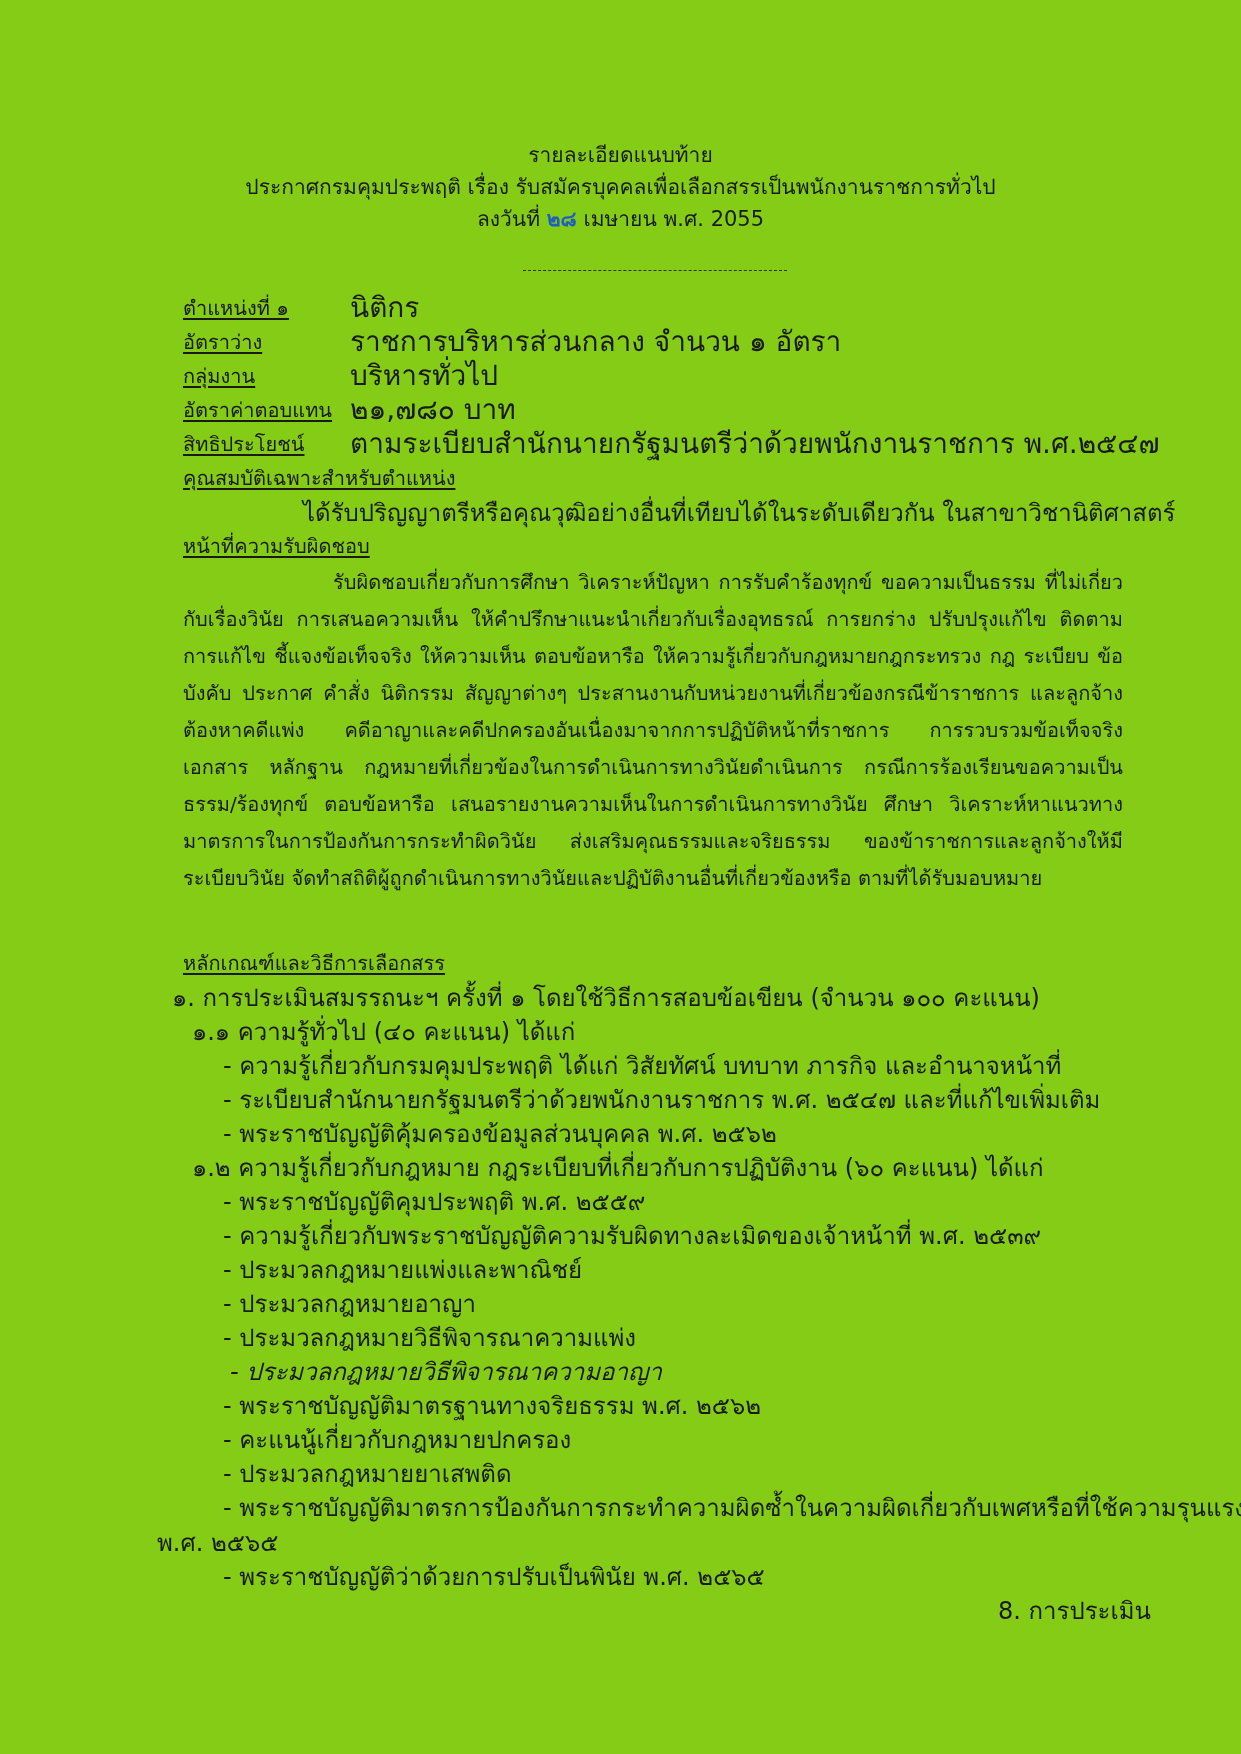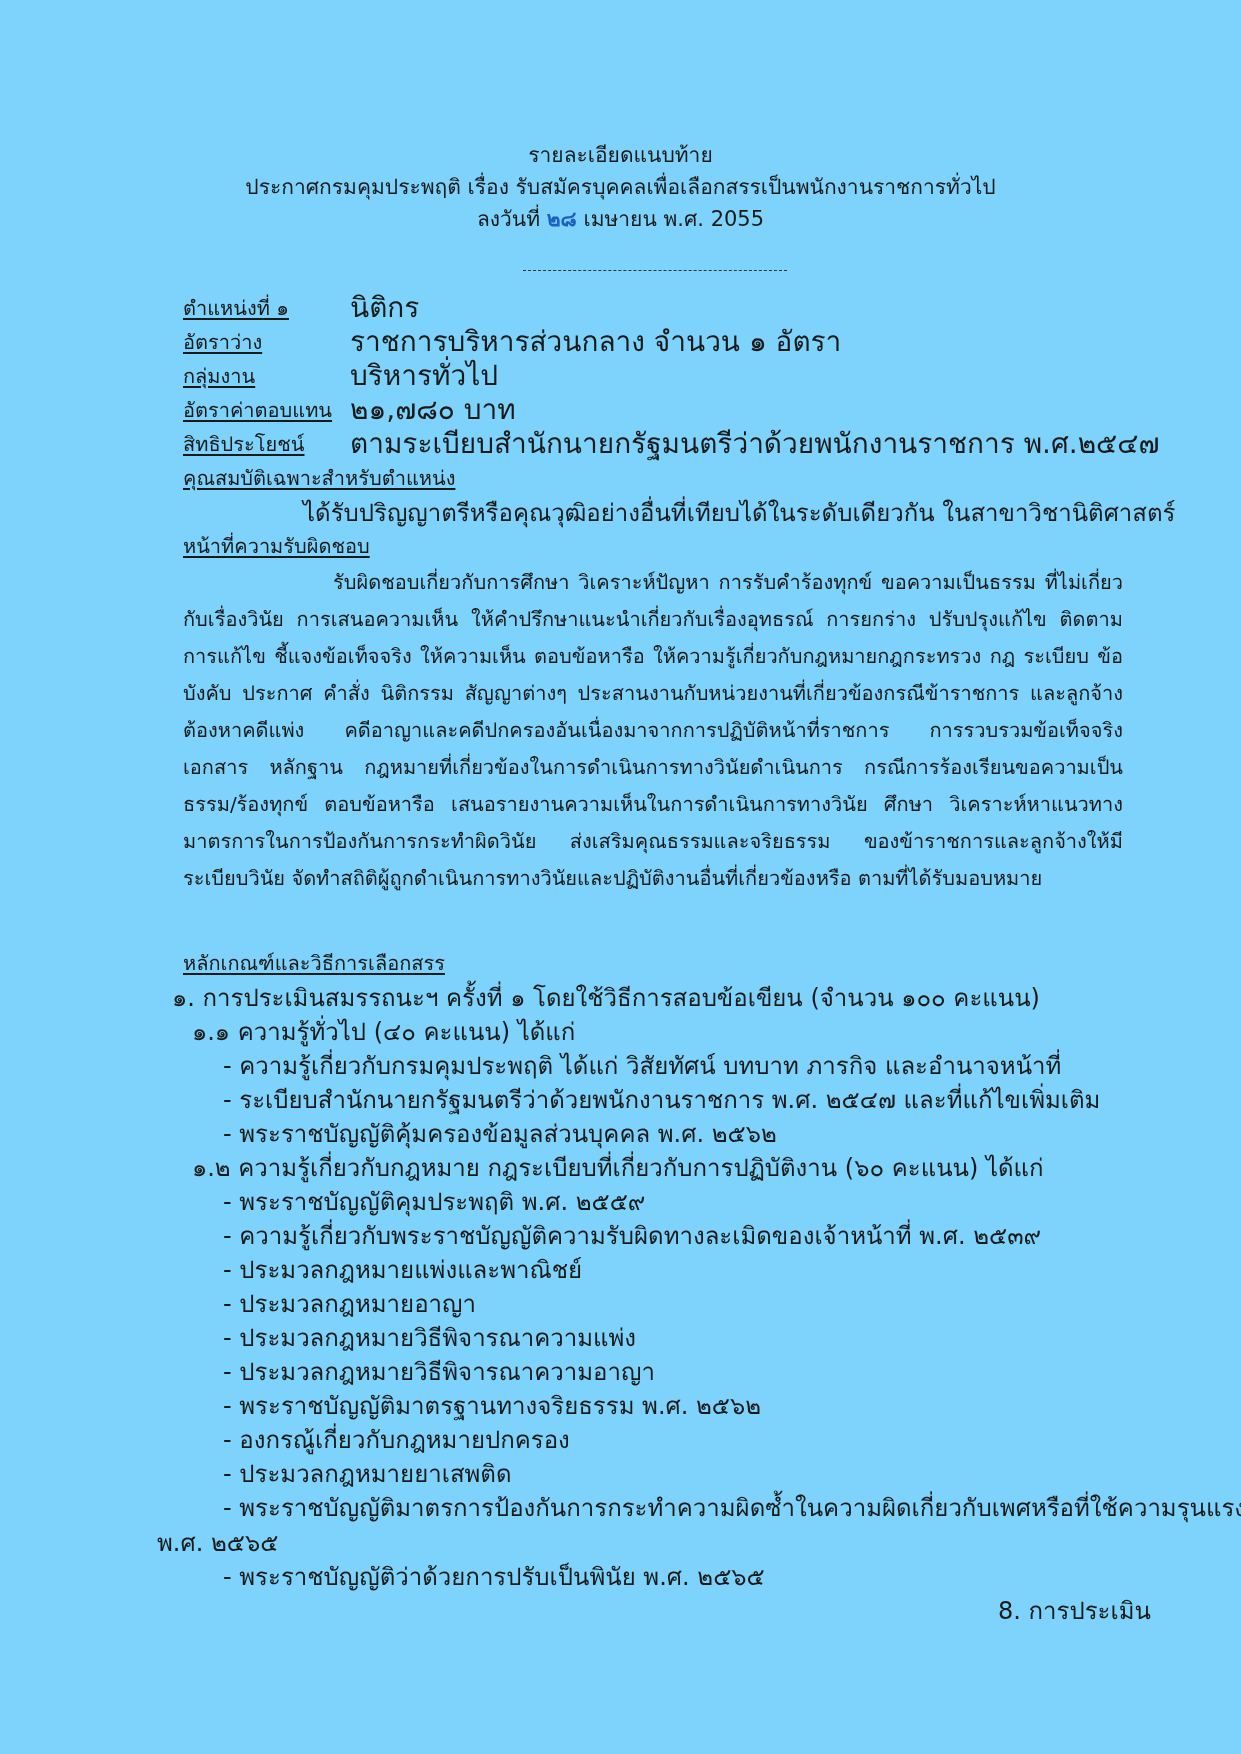--- a/index.html
+++ b/index.html
@@ -1,21 +1,21 @@
 <!DOCTYPE html>
 <html><head>
 <meta charset="utf-8">
 <style>
   html, body { margin: 0; padding: 0; background: #ffffff; }
   body {
     width: 1241px; height: 1754px; position: relative; overflow: hidden;
     font-family: "DejaVu Sans", "Liberation Sans", sans-serif;
     color: #1a1a1a;
   }
-  .page { position: absolute; left: 0; top: 0; width: 1241px; height: 1754px; background: #7dd3fc; }
+  .page { position: absolute; left: 0; top: 0; width: 1241px; height: 1754px; background: #84cc16; }
   .line { position: absolute; white-space: nowrap; font-size: 24px; line-height: 26px; }
   .center { left: 0; width: 1241px; text-align: center; }
   .title-line { font-size: 21px; }
   .date-num { color: #1f5fbf; font-weight: bold; }
   .sep { position: absolute; top: 270px; left: 523px; width: 264px; border-top: 1.5px dashed #333; }
   .label { position: absolute; left: 183px; font-size: 20px; line-height: 26px; white-space: nowrap; text-decoration: underline; text-underline-offset: 3px; }
   .value { position: absolute; left: 350px; font-size: 28px; line-height: 26px; white-space: nowrap; }
   .para { position: absolute; left: 183px; width: 940px; font-size: 20px; line-height: 37px; text-align: justify; text-align-last: left; }
   .para .indent { display: inline-block; width: 150px; }
 </style>
@@ -60,22 +60,22 @@
   <div class="line" style="top:1053px; left:223px;">- ความรู้เกี่ยวกับกรมคุมประพฤติ ได้แก่ วิสัยทัศน์ บทบาท ภารกิจ และอำนาจหน้าที่</div>
   <div class="line" style="top:1087px; left:223px;">- ระเบียบสำนักนายกรัฐมนตรีว่าด้วยพนักงานราชการ พ.ศ. ๒๕๔๗ และที่แก้ไขเพิ่มเติม</div>
   <div class="line" style="top:1121px; left:223px;">- พระราชบัญญัติคุ้มครองข้อมูลส่วนบุคคล พ.ศ. ๒๕๖๒</div>
 
   <div class="line" style="top:1155px; left:192px;">๑.๒ ความรู้เกี่ยวกับกฎหมาย กฎระเบียบที่เกี่ยวกับการปฏิบัติงาน (๖๐ คะแนน) ได้แก่</div>
   <div class="line" style="top:1189px; left:223px;">- พระราชบัญญัติคุมประพฤติ พ.ศ. ๒๕๕๙</div>
   <div class="line" style="top:1223px; left:223px;">- ความรู้เกี่ยวกับพระราชบัญญัติความรับผิดทางละเมิดของเจ้าหน้าที่ พ.ศ. ๒๕๓๙</div>
   <div class="line" style="top:1257px; left:223px;">- ประมวลกฎหมายแพ่งและพาณิชย์</div>
   <div class="line" style="top:1291px; left:223px;">- ประมวลกฎหมายอาญา</div>
   <div class="line" style="top:1325px; left:223px;">- ประมวลกฎหมายวิธีพิจารณาความแพ่ง</div>
-  <div class="line" style="top:1359px; left:223px;">- ประมวลกฎหมายวิธีพิจารณาความอาญา</div>
+  <div class="line" style="top:1359px; left:230px;font-style:italic;">- ประมวลกฎหมายวิธีพิจารณาความอาญา</div>
   <div class="line" style="top:1393px; left:223px;">- พระราชบัญญัติมาตรฐานทางจริยธรรม พ.ศ. ๒๕๖๒</div>
-  <div class="line" style="top:1427px; left:223px;">- องกรณู้เกี่ยวกับกฎหมายปกครอง</div>
+  <div class="line" style="top:1427px; left:223px;">- คะแนนู้เกี่ยวกับกฎหมายปกครอง</div>
   <div class="line" style="top:1461px; left:223px;">- ประมวลกฎหมายยาเสพติด</div>
   <div class="line" style="top:1495px; left:223px;">- พระราชบัญญัติมาตรการป้องกันการกระทำความผิดซ้ำในความผิดเกี่ยวกับเพศหรือที่ใช้ความรุนแรง</div>
   <div class="line" style="top:1530px; left:157px;">พ.ศ. ๒๕๖๕</div>
   <div class="line" style="top:1564px; left:223px;">- พระราชบัญญัติว่าด้วยการปรับเป็นพินัย พ.ศ. ๒๕๖๕</div>
 
   <div class="line" style="top:1598px; left:998px;">8. การประเมิน</div>
 </div>
 
 </body></html>

